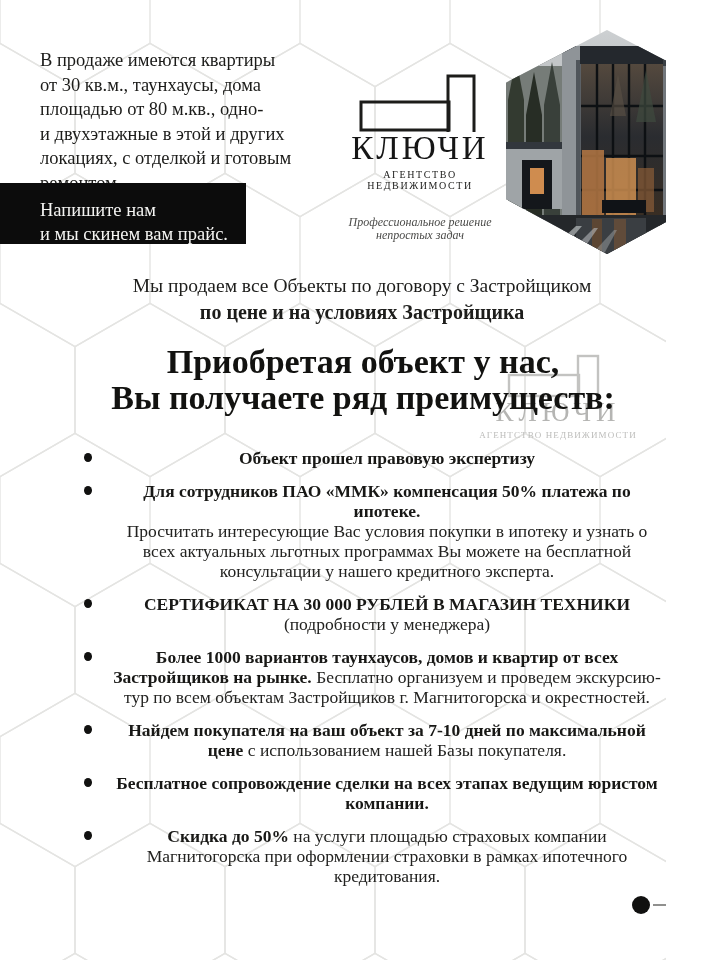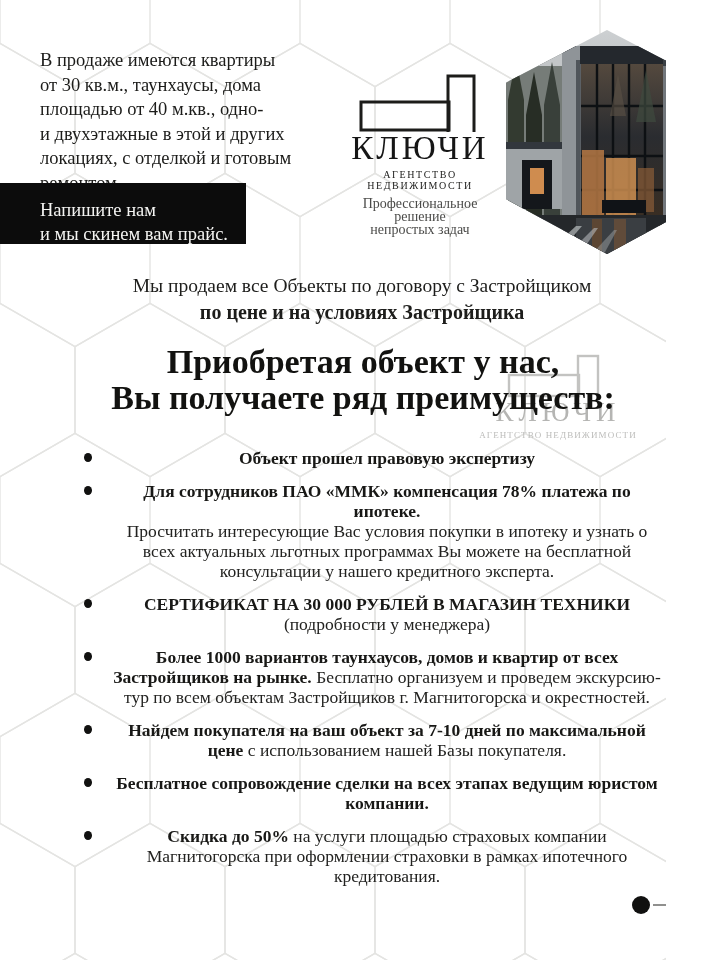--- a/index.html
+++ b/index.html
@@ -14,21 +14,21 @@
 
   
   .cta{position:absolute;left:0;top:183px;width:246px;height:61px;background:#0c0c0c;color:#f4f4f2;
        box-sizing:border-box;padding:15px 0 0 40px;font-size:18.5px;line-height:24px;}
 
   
   .logo{position:absolute;left:340px;top:74px;width:160px;text-align:center;color:#161616;}
   .logo-key{display:block;margin:0 auto;width:126px;height:58px;overflow:hidden;}
   .logo-name{font-size:33px;line-height:34px;letter-spacing:3px;margin-top:-1px;}
   .logo-sub{font-size:10px;line-height:11px;letter-spacing:1.6px;margin-top:4px;color:#222220;}
-  .logo-tag{margin-top:6px;font-size:14px;line-height:13px;color:#4b4b49;}
+  .logo-tag{margin-top:25px;font-style:italic;font-size:12px;line-height:13px;color:#4b4b49;}
 
   
   .hexphoto{position:absolute;left:506px;top:30px;width:202px;height:224px;
     clip-path:polygon(50% 0%,100% 23.5%,100% 75.5%,50% 100%,0% 75.5%,0% 23.5%);}
   .hexphoto svg{display:block;}
 
   
   .statement{position:absolute;left:0;top:272px;width:724px;text-align:center;font-size:19.5px;line-height:27px;}
   .statement .b{font-weight:bold;font-size:20px;}
 
@@ -70,21 +70,21 @@
           <polygon points="75,173.4 150,216.7 150,303.3 75,346.6 0,303.3 0,216.7"></polygon>
         </g>
       </pattern>
     </defs>
     <rect width="720" height="960" fill="url(#honey)"></rect>
   </svg>
 
   <div class="intro">
     <div>В продаже имеются квартиры</div>
     <div>от 30 кв.м., таунхаусы, дома</div>
-    <div>площадью от 40 м.кв., одно-</div>
+    <div>площадью от 80 м.кв., одно-</div>
     <div>и двухэтажные в этой и других</div>
     <div>локациях, с отделкой и готовым</div>
     <div>ремонтом.</div>
   </div>
 
   <div class="cta">
     <div>Напишите нам</div>
     <div>и мы скинем вам прайс.</div>
   </div>
 
@@ -182,21 +182,21 @@
       <span class="mark">
           <i></i>
         </span>
       <div class="btext"><span class="bb">Объект прошел правовую экспертизу</span></div>
     </li>
     <li>
       <span class="mark">
           <i></i>
         </span>
       <div class="btext">
-        <div class="bb">Для сотрудников ПАО «ММК» компенсация 78% платежа по ипотеке.</div>
+        <div class="bb">Для сотрудников ПАО «ММК» компенсация 50% платежа по ипотеке.</div>
         <div class="rr">Просчитать интересующие Вас условия покупки в ипотеку и узнать о всех актуальных льготных программах Вы можете на бесплатной консультации у нашего кредитного эксперта.</div>
       </div>
     </li>
     <li>
       <span class="mark">
           <i></i>
         </span>
       <div class="btext">
         <div class="bb">СЕРТИФИКАТ НА 30 000 РУБЛЕЙ В МАГАЗИН ТЕХНИКИ</div>
         <div class="rr">(подробности у менеджера)</div>

